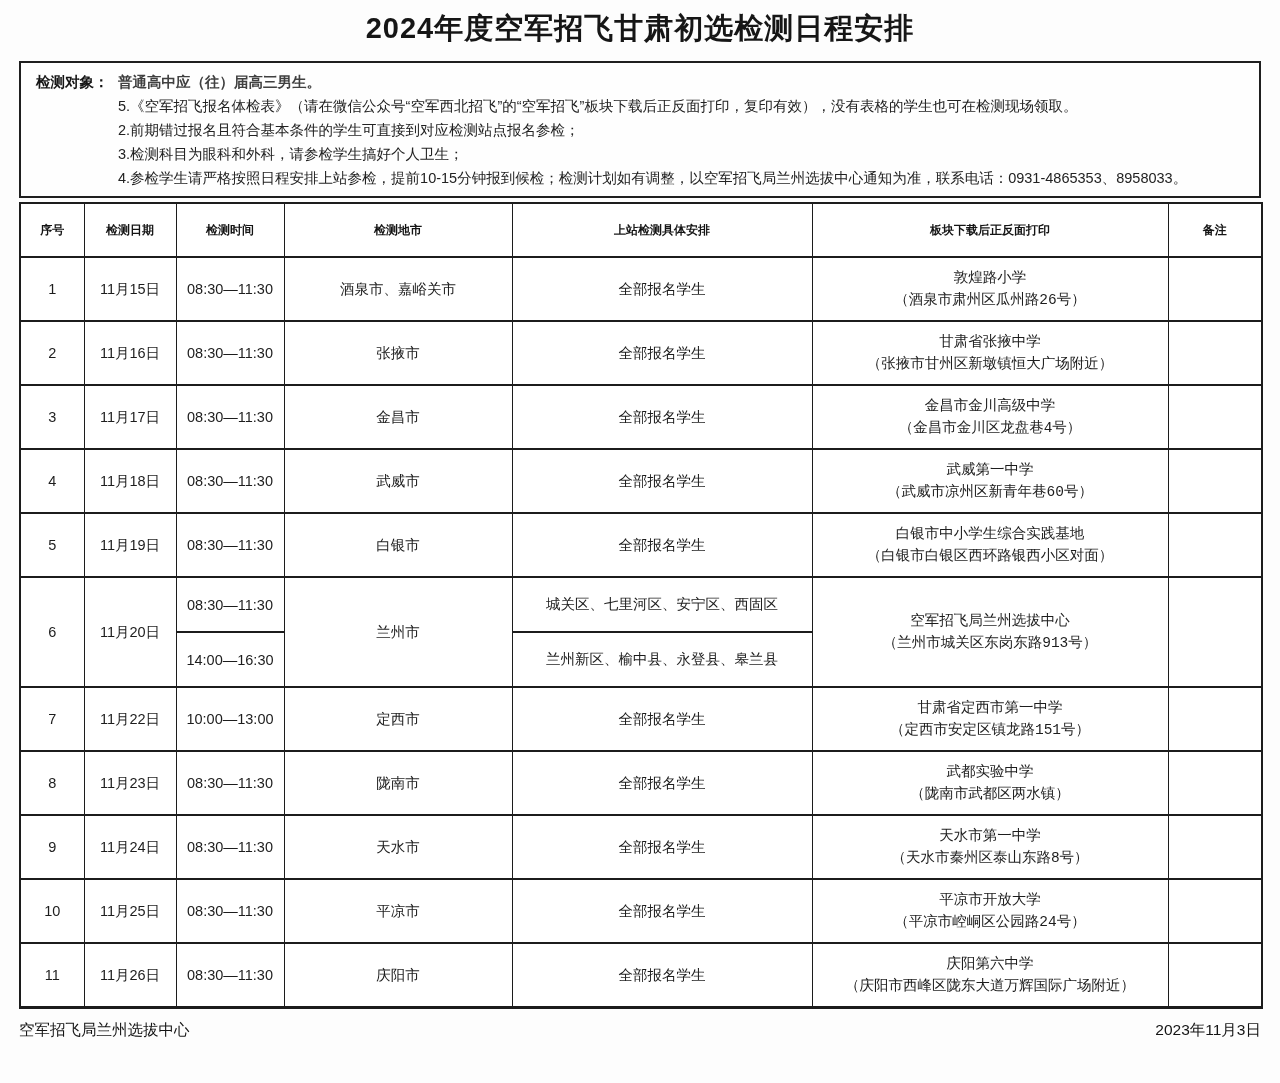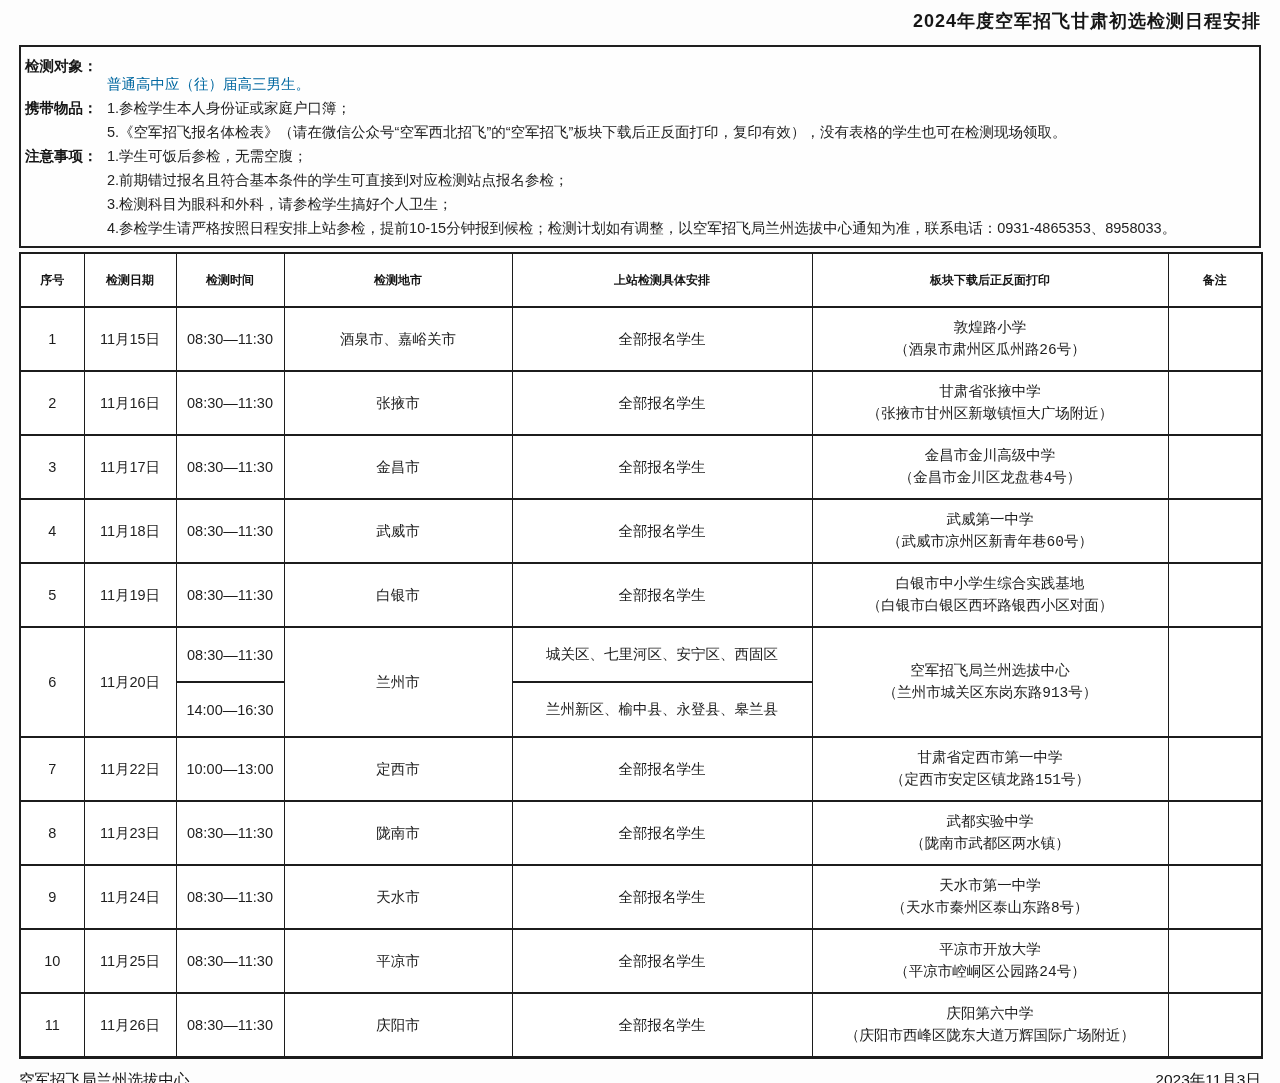--- a/index.html
+++ b/index.html
@@ -2,34 +2,34 @@
 <html><head>
 <meta charset="utf-8">
 <style>
   html,body{margin:0;padding:0;background:#fdfdfd;}
   body{
     width:1280px;height:1083px;
     font-family:"Liberation Sans","DejaVu Sans",sans-serif;
     color:#1a1a1a;box-sizing:border-box;padding:0 19px;
   }
   .page-title{
-    text-align:right;font-size:18px;font-weight:bold;
+    text-align:center;font-size:29px;font-weight:bold;
     margin:0;padding:9px 0 12px 0;letter-spacing:1px;color:#161616;
   }
   
   .notes-box{
     border:2px solid #1f1f1f;background:#fefefe;
-    padding:7px 8px 6px 4px;line-height:24px;font-size:14.5px;
+    padding:7px 8px 6px 15px;line-height:24px;font-size:14.5px;
   }
   .note-row{display:flex;}
   .note-label{
     flex:0 0 82px;font-weight:bold;white-space:nowrap;color:#151515;
   }
   .note-content{flex:1;color:#222;}
-  .note-content.bold{font-weight:normal;color:#0369a1;margin-top:18px;}
+  .note-content.bold{font-weight:bold;color:#404040;}
   
   table.schedule{
     border-collapse:collapse;table-layout:fixed;
     width:1242px;margin-top:4px;background:#fff;
     font-size:14.5px;color:#1d1d1d;
   }
   table.schedule{border:2px solid #1c1c1c;border-bottom-width:3px;}
   .schedule th,.schedule td{
     border:1px solid #1c1c1c;border-top-width:2px;border-bottom-width:2px;
     text-align:center;vertical-align:middle;padding:2px 4px;
@@ -53,30 +53,22 @@
 <body>
 
 <h1 class="page-title">2024年度空军招飞甘肃初选检测日程安排</h1>
 
 <div class="notes-box">
   <div class="note-row">
     <span class="note-label">检测对象：</span>
     <span class="note-content bold">普通高中应（往）届高三男生。</span>
   </div>
   <div class="note-row">
-    <span class="note-label">携带物品：</span>
-    <span class="note-content">1.参检学生本人身份证或家庭户口簿；</span>
-  </div>
-  <div class="note-row">
     <span class="note-label"></span>
     <span class="note-content">5.《空军招飞报名体检表》（请在微信公众号“空军西北招飞”的“空军招飞”板块下载后正反面打印，复印有效），没有表格的学生也可在检测现场领取。</span>
-  </div>
-  <div class="note-row">
-    <span class="note-label">注意事项：</span>
-    <span class="note-content">1.学生可饭后参检，无需空腹；</span>
   </div>
   <div class="note-row">
     <span class="note-label"></span>
     <span class="note-content">2.前期错过报名且符合基本条件的学生可直接到对应检测站点报名参检；</span>
   </div>
   <div class="note-row">
     <span class="note-label"></span>
     <span class="note-content">3.检测科目为眼科和外科，请参检学生搞好个人卫生；</span>
   </div>
   <div class="note-row">

